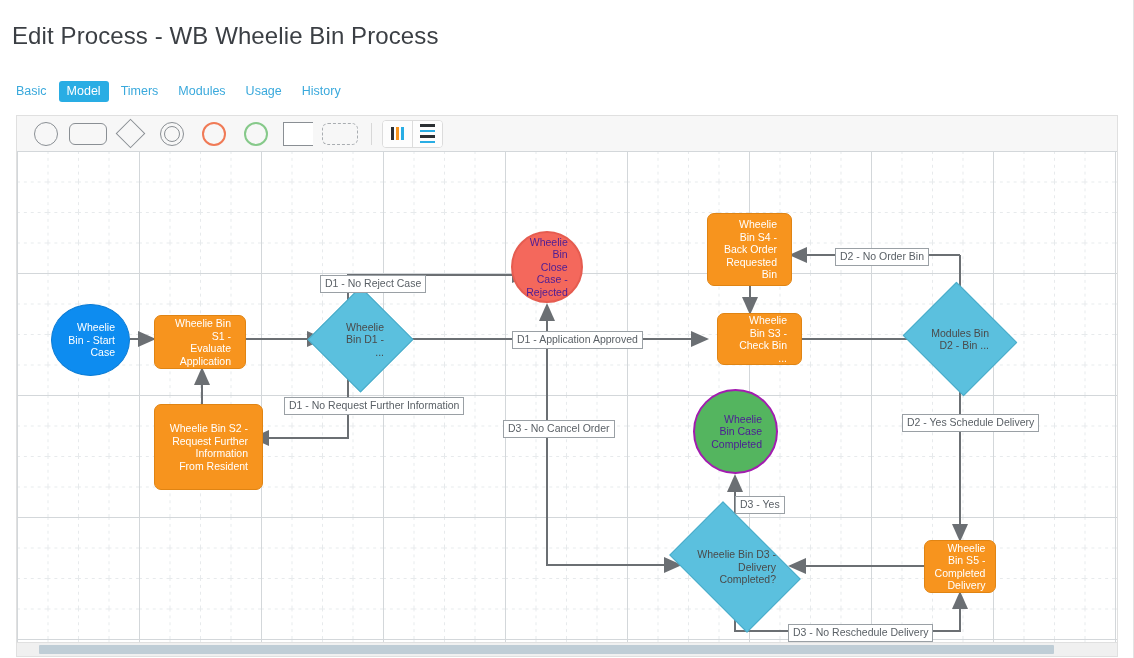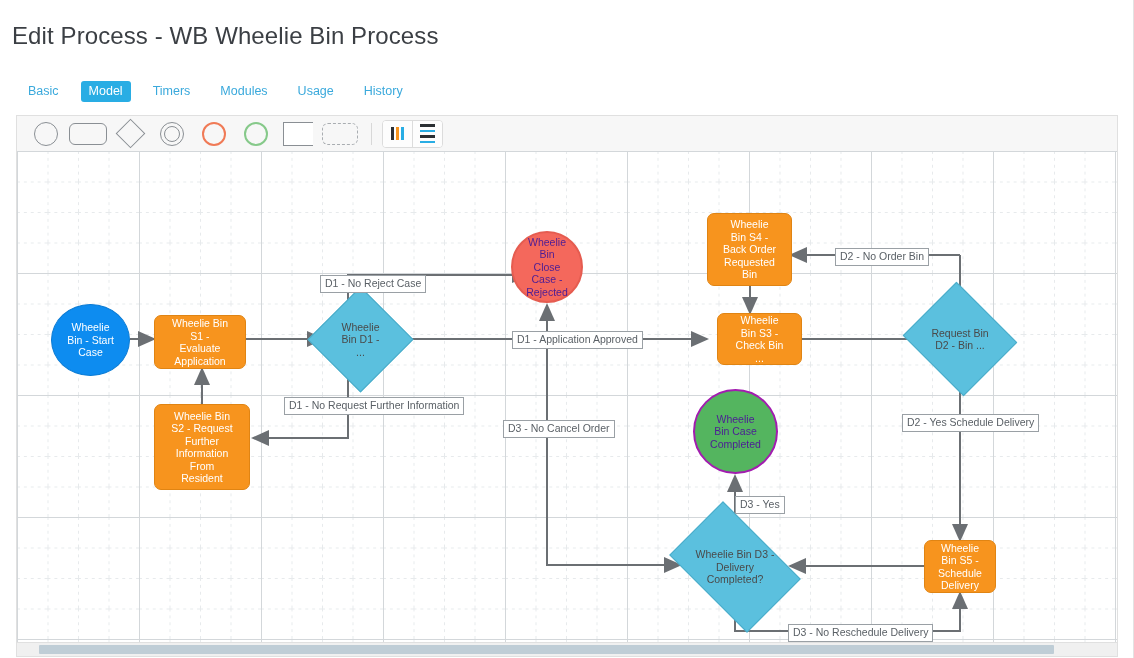--- a/index.html
+++ b/index.html
@@ -13,21 +13,21 @@
   #app{position:relative;width:1134px;height:658px;box-sizing:border-box;border-right:1px solid #e3e3e3;}
 
   
   .page-title{
     position:absolute;left:12px;top:22px;
     font-size:24px;font-weight:400;color:#3b3f44;
     letter-spacing:.1px;white-space:nowrap;
   }
 
   
-  .tabs{position:absolute;left:20px;top:81px;display:flex;align-items:flex-end;gap:14px;}
+  .tabs{position:absolute;left:8px;top:81px;display:flex;align-items:flex-end;gap:4px;}
   .tab{
     font-size:12.5px;color:#3aa9dc;padding:3px 8px;border-radius:3px;
     white-space:nowrap;cursor:pointer;line-height:15px;
   }
   .tab.active{background:#29ade4;color:#ffffff;}
 
   
   .toolbar{
     position:absolute;left:16px;top:115px;width:1102px;height:36px;
     background:#f7f7f7;border:1px solid #e0e0e0;border-bottom:none;
@@ -79,21 +79,21 @@
       linear-gradient(to right,#d3d7da 1px,transparent 1px),
       linear-gradient(to bottom,#d3d7da 1px,transparent 1px);
     background-size:122px 122px;
   }
 
   svg.edges{position:absolute;left:0;top:0;width:1102px;height:492px;}
 
   
   .node{position:absolute;box-sizing:border-box;display:flex;align-items:center;
         justify-content:center;text-align:center;cursor:pointer;}
-  .node .lbl{pointer-events:none;line-height:12.5px;font-size:10.5px;padding:0 14px;}
+  .node .lbl{pointer-events:none;line-height:12.5px;font-size:10.5px;padding:0 14px;text-align:right;}
   .n-circle{border-radius:50%;}
   .n-start{background:#0d8cf0;border:1px solid #0a7bd4;color:#fff;}
   .n-reject{background:#f4685c;border:2px solid #e55c50;color:#4c1d95;}
   .n-done{background:#54b55f;border:2px solid #a21caf;color:#4c1d95;}
   .n-task{background:#f7941e;border:1px solid #e08413;border-radius:7px;color:#fff;}
   .n-diamond{background:transparent;border:none;}
   .n-diamond .dia{position:absolute;inset:0;background:#5bc0de;border:1px solid #4aacc9;
         transform:rotate(45deg);box-sizing:border-box;}
   .n-diamond .lbl{position:relative;z-index:2;color:#4a4a4a;}
 
@@ -221,21 +221,21 @@
     </svg>
 
     <div class="node n-circle n-start" style="left:34px;top:153px;width:79px;height:72px;">
       <span class="lbl">Wheelie Bin - Start Case</span>
     </div>
 
     <div class="node n-task" style="left:137px;top:164px;width:92px;height:54px;">
       <span class="lbl">Wheelie Bin S1 - Evaluate Application</span>
     </div>
 
-    <div class="node n-task" style="left:137px;top:253px;width:96px;height:86px;">
+    <div class="node n-task" style="left:137px;top:253px;width:109px;height:86px;">
       <span class="lbl">Wheelie Bin S2 - Request Further Information From Resident</span>
     </div>
 
     <div class="node n-diamond" style="left:306px;top:151px;width:75px;height:75px;">
       <span class="dia"></span>
       <span class="lbl">Wheelie Bin D1 - ...</span>
     </div>
 
     <div class="node n-circle n-reject" style="left:494px;top:80px;width:72px;height:72px;">
       <span class="lbl">Wheelie Bin Close Case - Rejected</span>
@@ -244,34 +244,34 @@
     <div class="node n-task" style="left:700px;top:162px;width:85px;height:52px;">
       <span class="lbl">Wheelie Bin S3 - Check Bin ...</span>
     </div>
 
     <div class="node n-task" style="left:690px;top:62px;width:85px;height:73px;">
       <span class="lbl">Wheelie Bin S4 - Back Order Requested Bin</span>
     </div>
 
     <div class="node n-diamond" style="left:900px;top:150px;width:86px;height:76px;">
       <span class="dia"></span>
-      <span class="lbl">Request Bin D2 - Bin ...</span>
+      <span class="lbl">Modules Bin D2 - Bin ...</span>
     </div>
 
     <div class="node n-circle n-done" style="left:676px;top:238px;width:85px;height:85px;">
       <span class="lbl">Wheelie Bin Case Completed</span>
     </div>
 
     <div class="node n-diamond" style="left:663px;top:378px;width:110px;height:76px;">
       <span class="dia"></span>
       <span class="lbl">Wheelie Bin D3 - Delivery Completed?</span>
     </div>
 
     <div class="node n-task" style="left:907px;top:389px;width:72px;height:53px;">
-      <span class="lbl">Wheelie Bin S5 - Schedule Delivery</span>
+      <span class="lbl">Wheelie Bin S5 - Completed Delivery</span>
     </div>
 
     <div class="elabel" style="left:291px;top:124px;">D1 - No Reject Case</div>
 
     <div class="elabel" style="left:483px;top:180px;">D1 - Application Approved</div>
 
     <div class="elabel" style="left:255px;top:246px;">D1 - No Request Further Information</div>
 
     <div class="elabel" style="left:474px;top:269px;">D3 - No Cancel Order</div>
 

